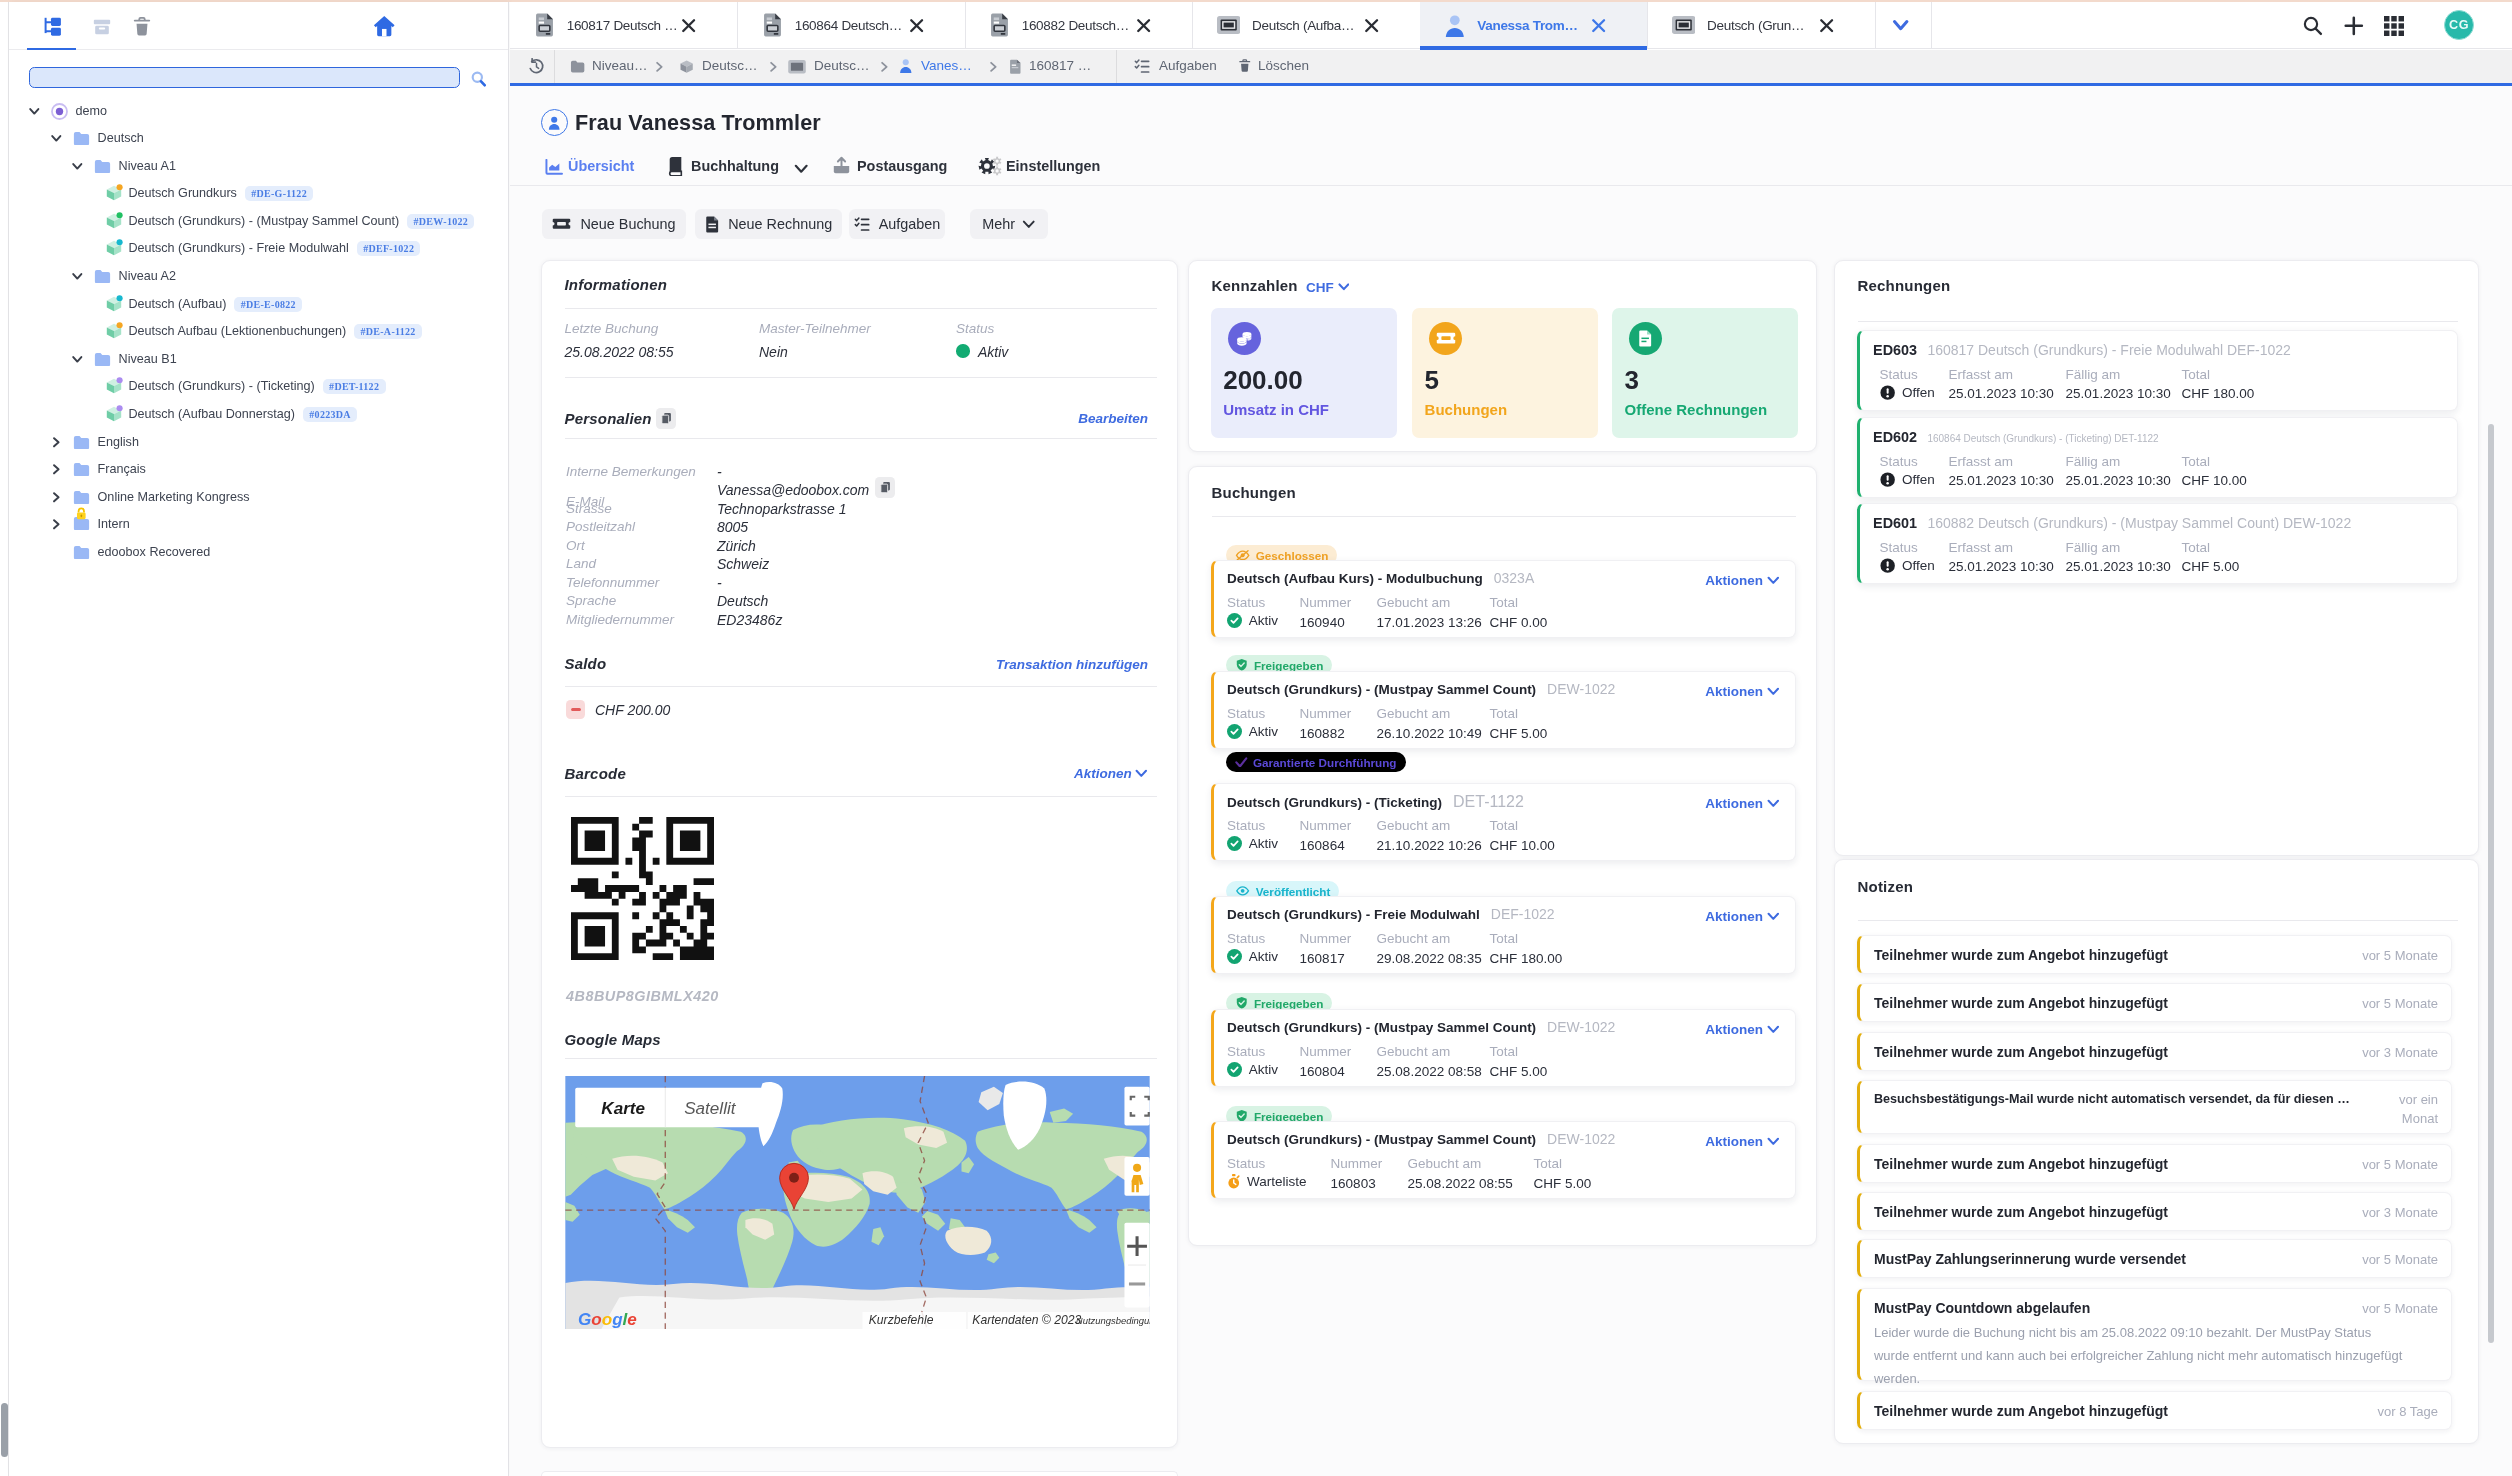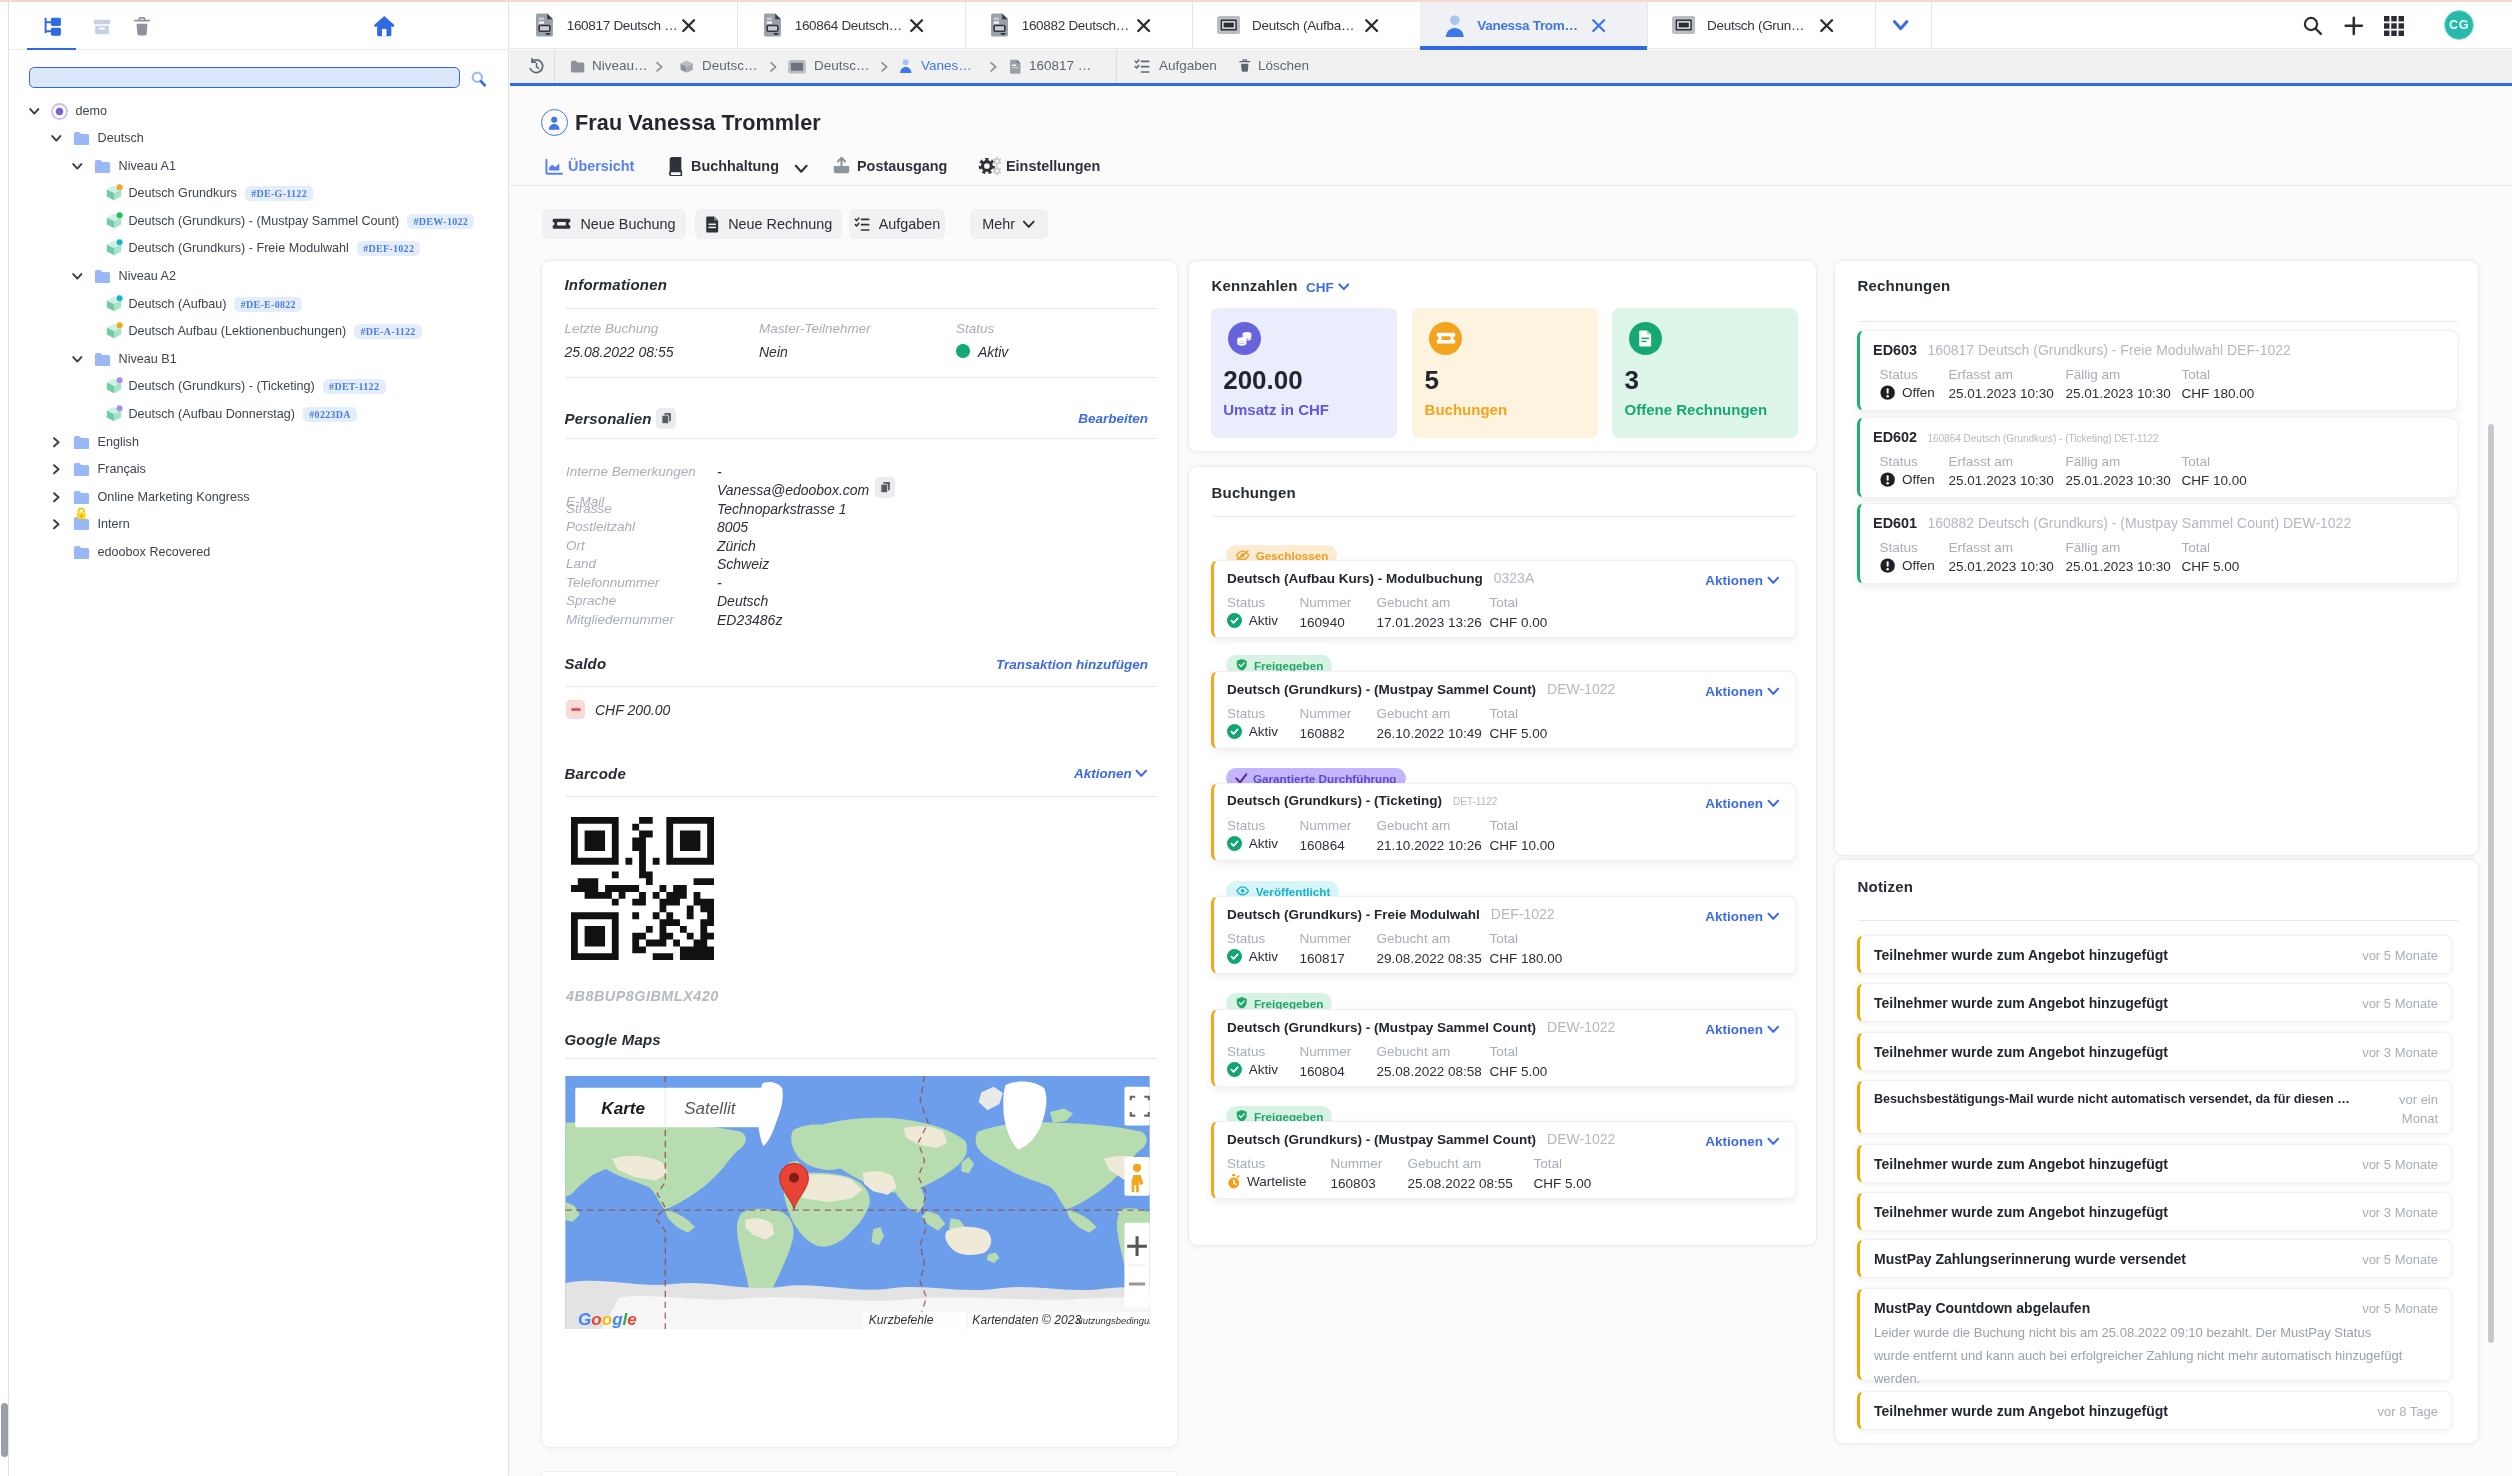--- a/index.html
+++ b/index.html
@@ -751,25 +751,25 @@
               <svg width="9" height="7.2" viewBox="0 0 10 8">
                 <path d="m1.5 4 2.4 2.5 4.6-5" stroke="#fff" stroke-width="1.9" fill="none" stroke-linecap="round" stroke-linejoin="round"></path>
               </svg>
             </span>
             <span class="colval" style="margin-left:6.3px;">Aktiv</span>
           </div>
           <div class="colval abs" style="left:86px;top:54px;">160882</div>
           <div class="colval abs" style="left:163px;top:54px;">26.10.2022 10:49</div>
           <div class="colval abs" style="left:276px;top:54px;">CHF 5.00</div>
         </div>
-        <div class="badge" style="left:37px;top:301px;background:#c4b5fd;color:#5b49d8;"><svg width="12.6" height="10.8" viewBox="0 0 14 12">
+        <div class="badge" style="left:37px;top:285px;background:#000000;color:#5b49d8;"><svg width="12.6" height="10.8" viewBox="0 0 14 12">
             <path d="m1.5 6 4 4.5L12.5 1.5" stroke="#5b2f9e" stroke-width="2.4" fill="none" stroke-linecap="round" stroke-linejoin="round"></path>
           </svg>Garantierte Durchführung</div>
         <div class="item" style="left:21.6px;top:316px;width:585px;height:78px;">
-          <div class="abs" style="left:13.5px;top:9px;font-size:13.5px;font-weight:600;color:#23262f;white-space:nowrap;">Deutsch (Grundkurs) - (Ticketing) <span style="color:#b5b8c2;font-weight:400;margin-left:7.2px;font-size:10px;">DET-1122</span></div>
+          <div class="abs" style="left:13.5px;top:9px;font-size:13.5px;font-weight:600;color:#23262f;white-space:nowrap;">Deutsch (Grundkurs) - (Ticketing) <span style="color:#b5b8c2;font-weight:400;margin-left:7.2px;font-size:16px;">DET-1122</span></div>
           <div class="abs" style="right:15.3px;top:11.7px;color:#3e6be0;font-size:13.5px;font-weight:700;">Aktionen <svg width="12.6" height="9" viewBox="0 0 16 11" style="vertical-align:0;">
               <path d="m2 2 6 6.5L14 2" stroke="#3e6be0" stroke-width="2.6" fill="none" stroke-linecap="round" stroke-linejoin="round"></path>
             </svg></div>
           <div class="collab abs" style="left:13.5px;top:34px;">Status</div>
           <div class="collab abs" style="left:86px;top:34px;">Nummer</div>
           <div class="collab abs" style="left:163px;top:34px;">Gebucht am</div>
           <div class="collab abs" style="left:276px;top:34px;">Total</div>
           <div class="abs" style="left:13.5px;top:52px;display:flex;align-items:center;">
             <span class="okchk">
               <svg width="9" height="7.2" viewBox="0 0 10 8">

